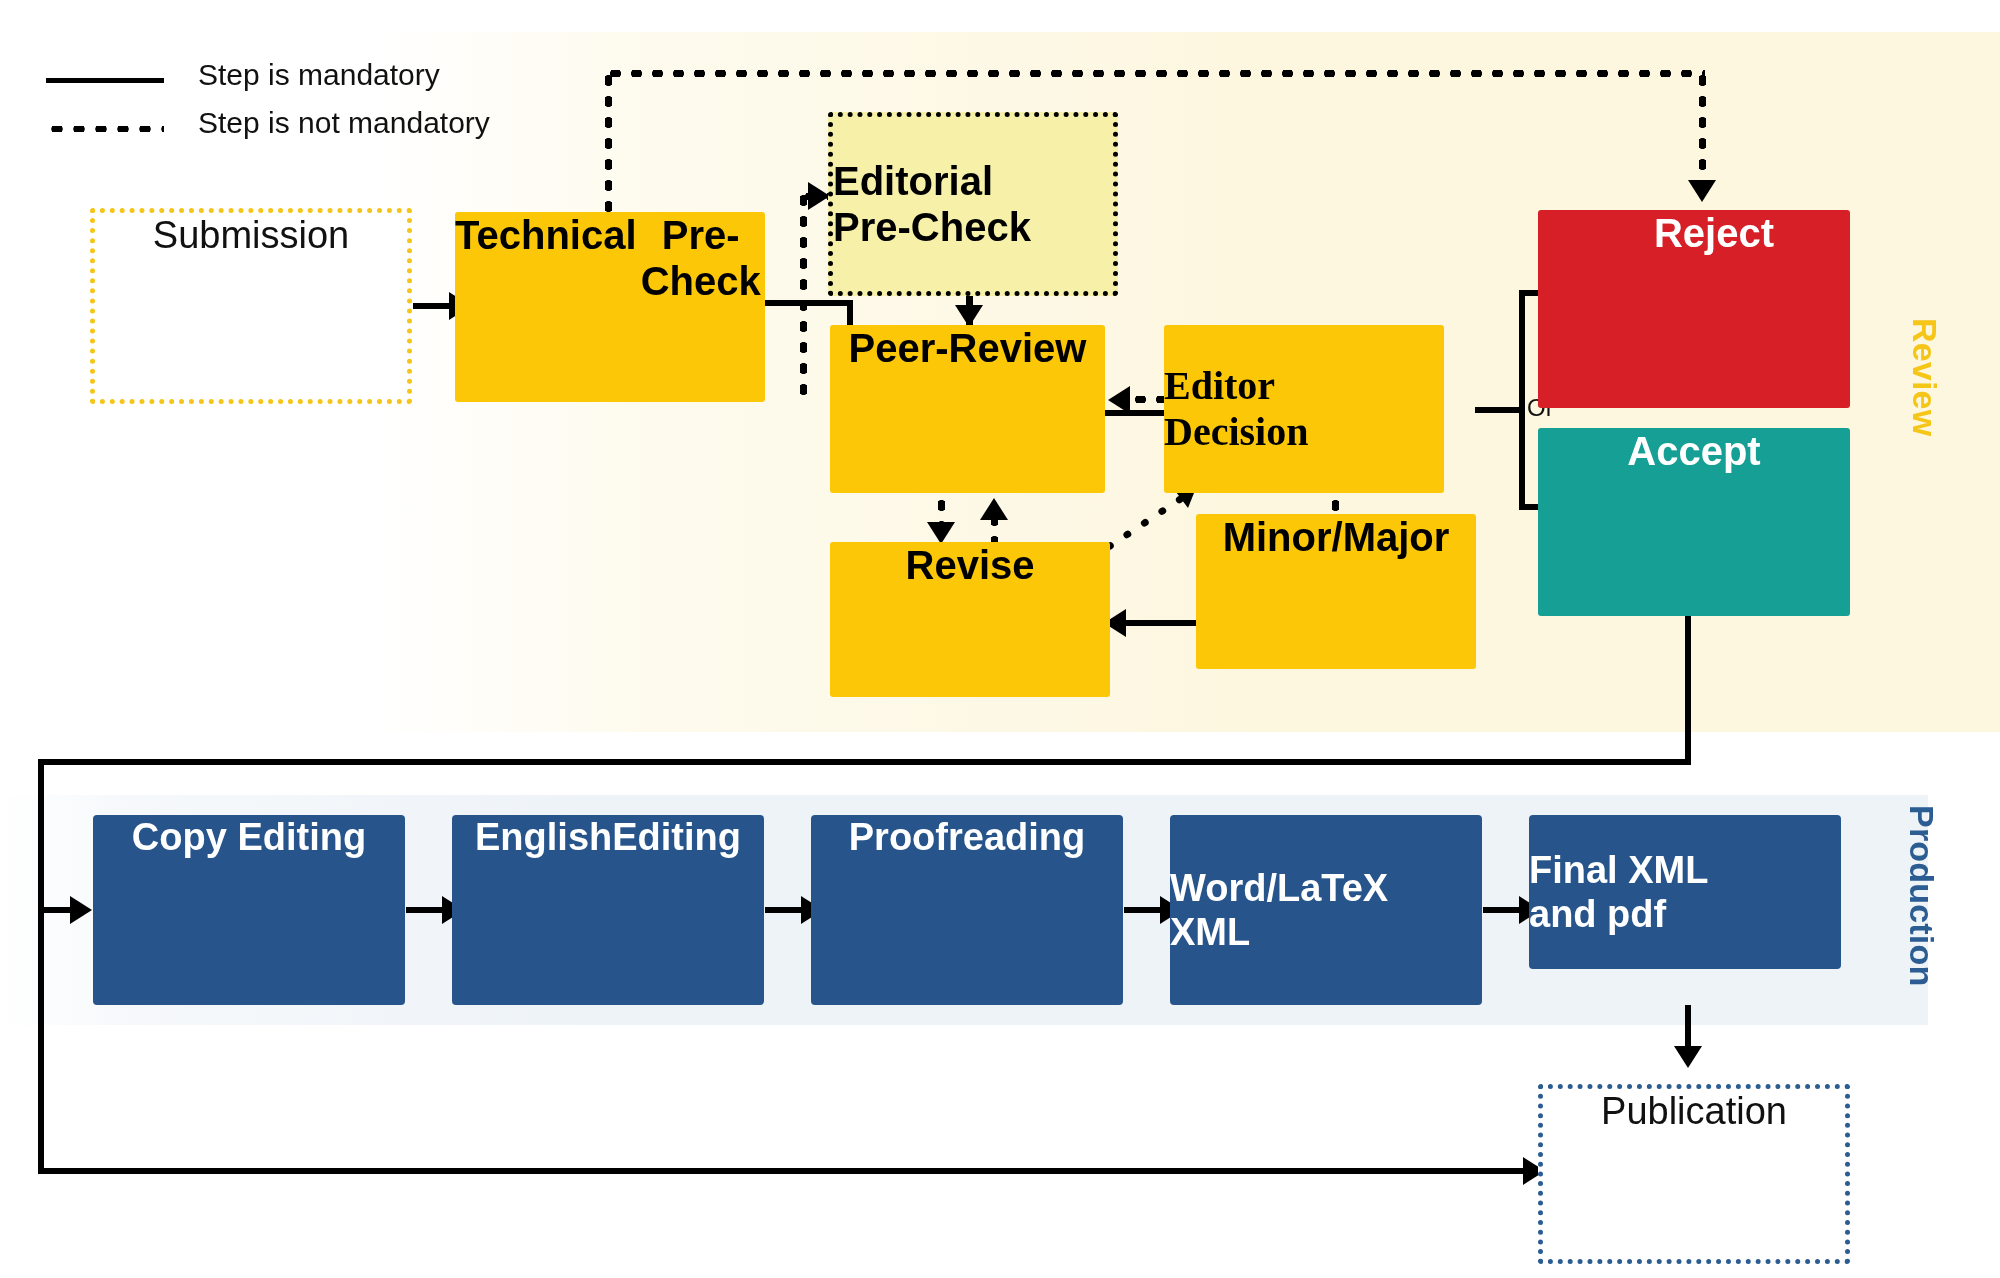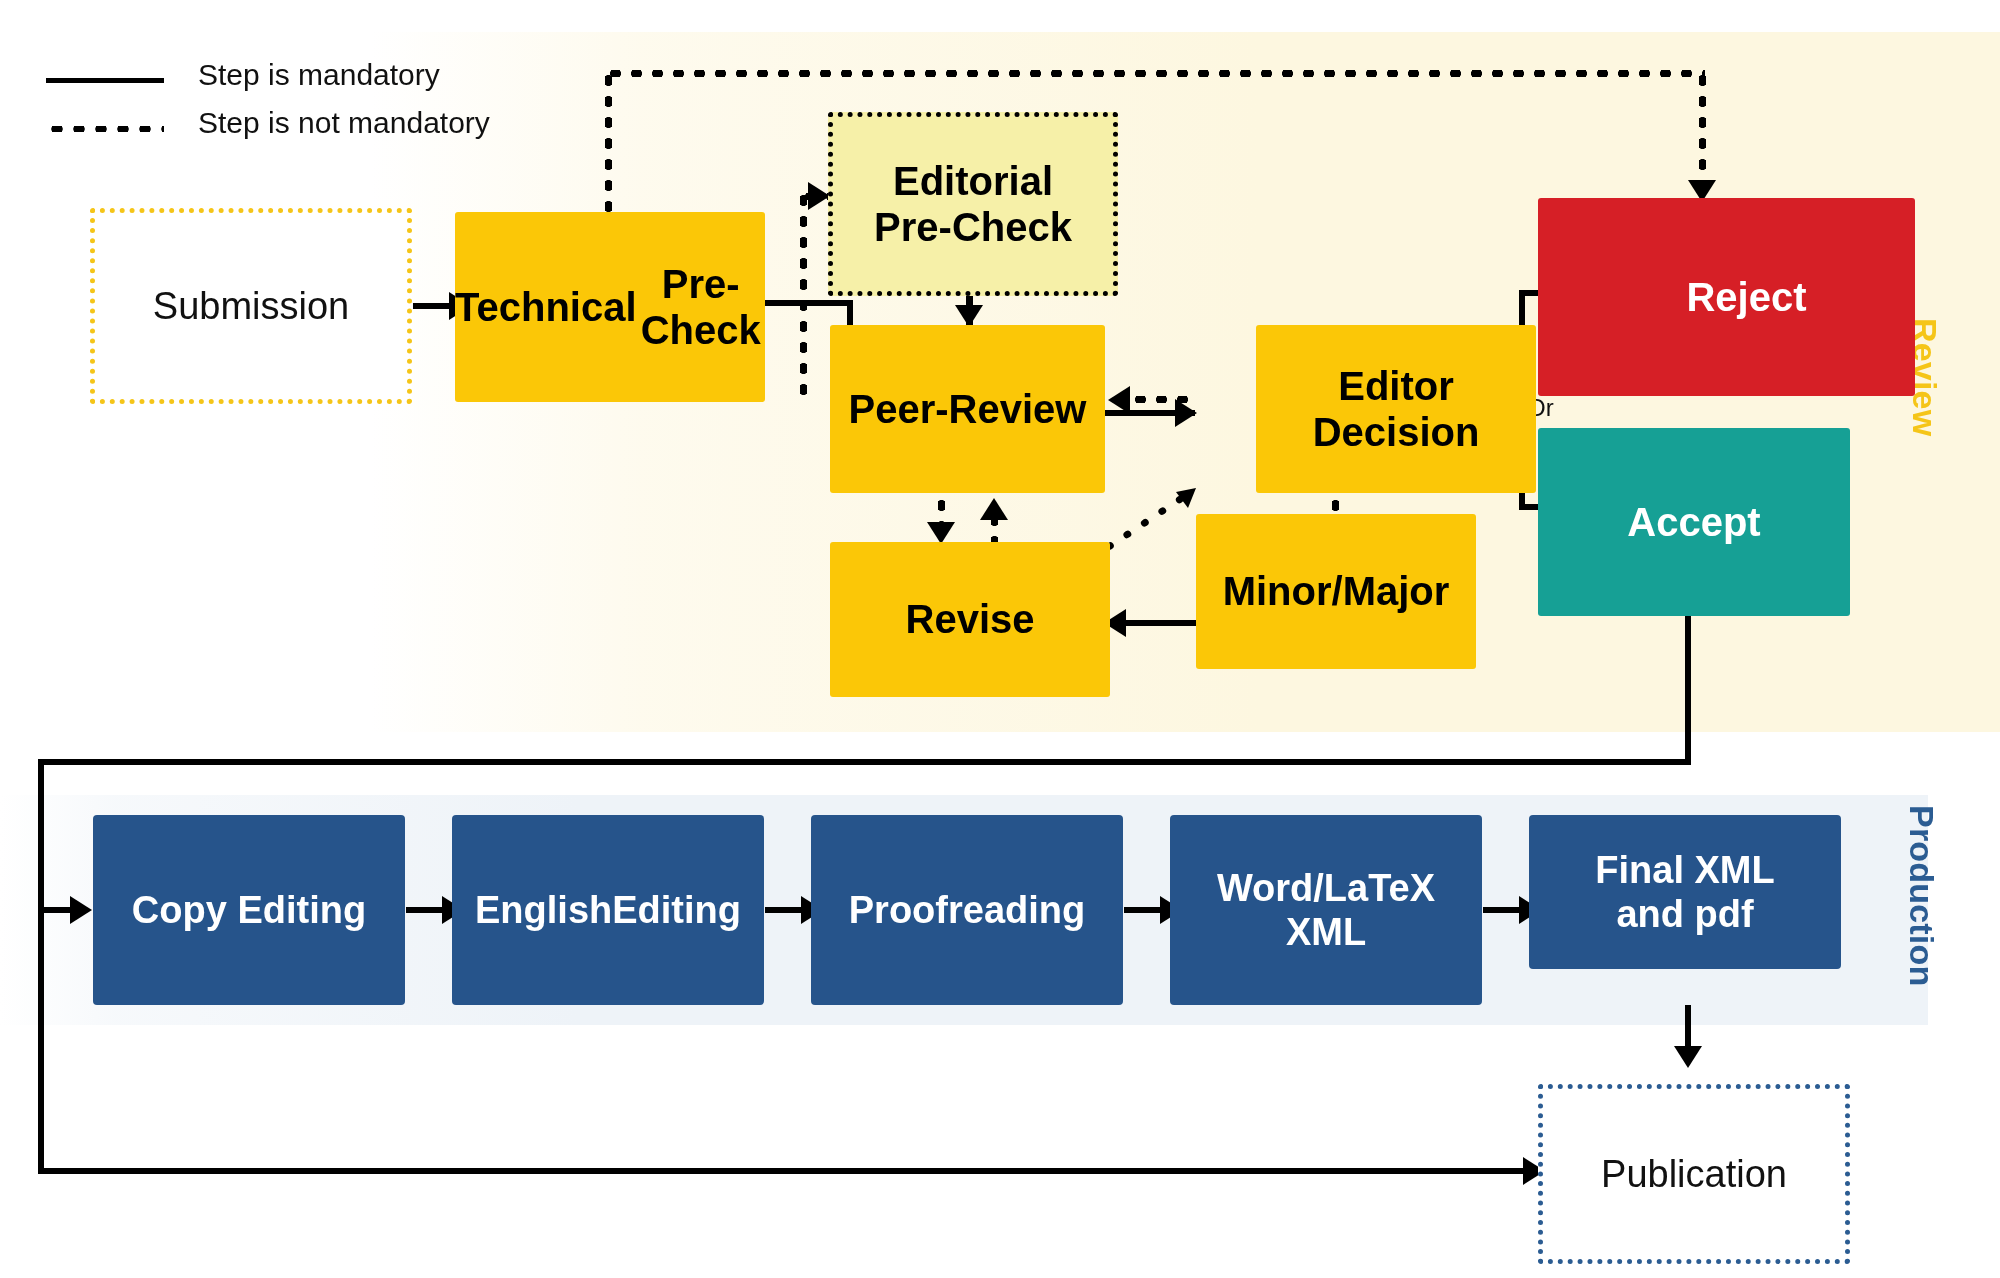--- a/index.html
+++ b/index.html
@@ -56,21 +56,21 @@
   }
   .legend-text{
     position:absolute; left:152px; top:0;
     font-size:30px; color:#111; white-space:nowrap;
   }
 
   
   .node{
     position:absolute;
     display:flex;
-    align-items:center;
+    align-items:flex-start;
     justify-content:center;
     text-align:center;
     box-sizing:border-box;
     line-height:1.16;
     border-radius:3px;
   }
   .node span{display:block;}
   .node-yellow{background:#fbc707; color:#000; font-size:40px; font-weight:bold;}
   .node-lightyellow{
     background:#f6f0a8; color:#000; font-size:40px; font-weight:bold;
@@ -221,34 +221,34 @@
 
   <div class="node node-lightyellow" style="left:828px;top:112px;width:290px;height:184px;flex-direction:column;">
     <span>Editorial</span>
     <span>Pre-Check</span>
   </div>
 
   <div class="node node-yellow" style="left:830px;top:325px;width:275px;height:168px;">
     <span>Peer-Review</span>
   </div>
 
-  <div class="node node-yellow" style="left:1256px;top:325px;width:280px;height:168px;flex-direction:column;">
+  <div class="node node-yellow" style="left:1164px;top:325px;width:280px;height:168px;flex-direction:column;font-family:Liberation Serif, serif;">
     <span>Editor</span>
     <span>Decision</span>
   </div>
 
   <div class="node node-yellow" style="left:830px;top:542px;width:280px;height:155px;">
     <span>Revise</span>
   </div>
 
   <div class="node node-yellow" style="left:1196px;top:514px;width:280px;height:155px;">
     <span>Minor/Major</span>
   </div>
 
-  <div class="node node-red" style="left:1538px;top:198px;width:377px;height:198px;padding-left:40px;">
+  <div class="node node-red" style="left:1538px;top:210px;width:312px;height:198px;padding-left:40px;">
     <span>Reject</span>
   </div>
 
   <div class="node node-teal" style="left:1538px;top:428px;width:312px;height:188px;">
     <span>Accept</span>
   </div>
 
   <div class="node node-blue" style="left:93px;top:815px;width:312px;height:190px;">
     <span>Copy Editing</span>
   </div>

